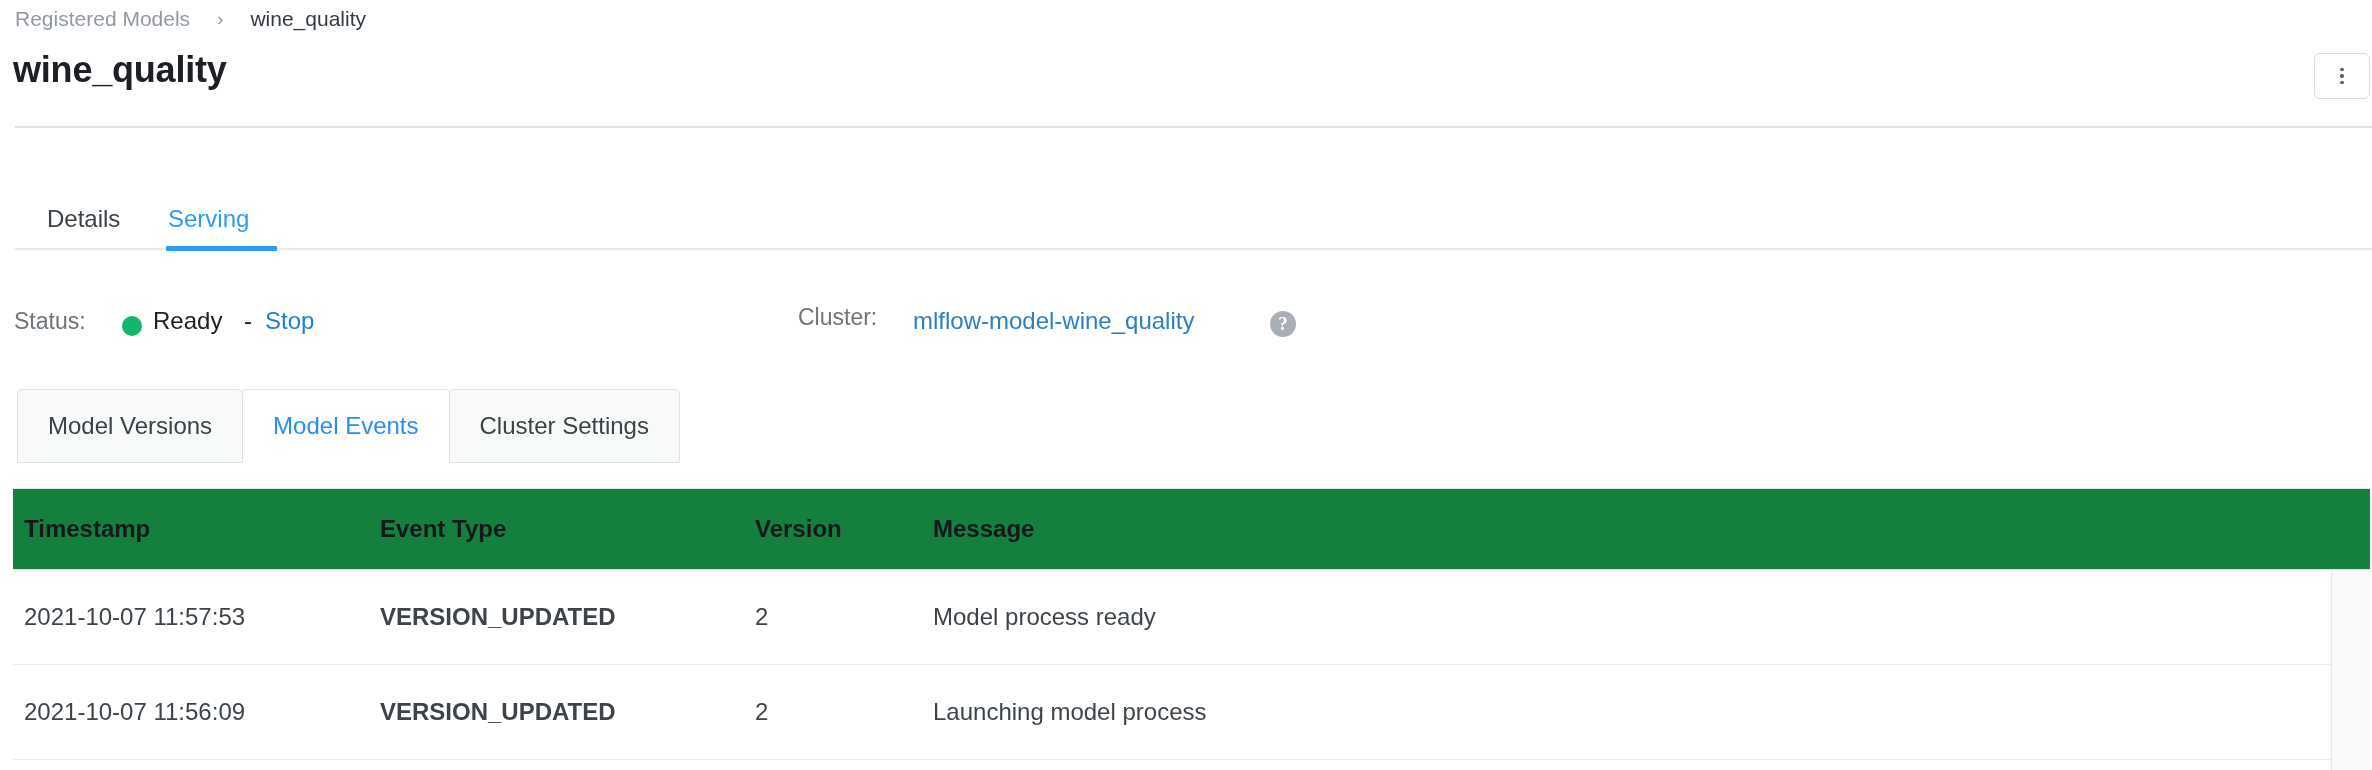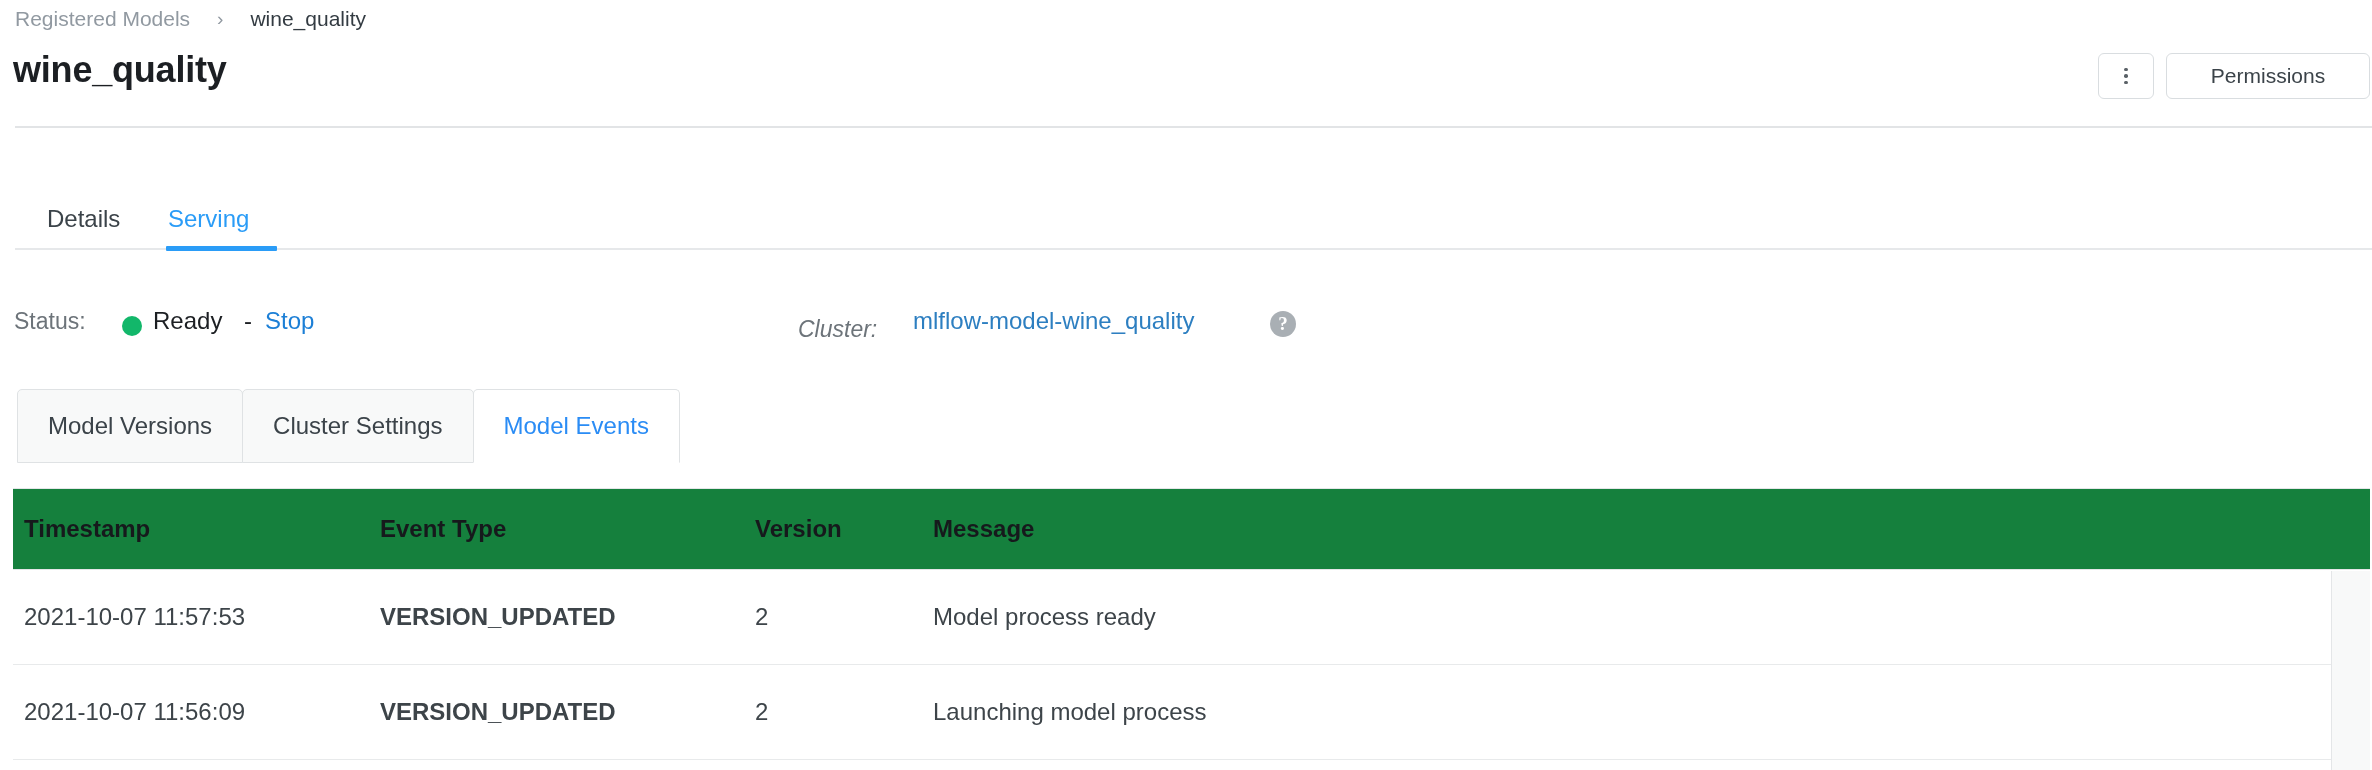--- a/index.html
+++ b/index.html
@@ -195,24 +195,23 @@
     left: 265px;
     top: 5px;
     font-size: 24px;
     color: #1c7fd6;
     cursor: pointer;
   }
 
   .cluster-label {
     position: absolute;
     left: 798px;
-    top: 14px;
+    top: 2px;
     font-size: 23px;
     color: #6d747a;
-    font-style: italic;
   }
   .cluster-link {
     position: absolute;
     left: 913px;
     top: 5px;
     font-size: 24px;
     color: #2d7fc1;
     cursor: pointer;
     white-space: nowrap;
   }
@@ -341,21 +340,20 @@
 <div class="title-row">
   <div class="page-title">wine_quality</div>
   <div class="hdr-actions">
     <div class="btn btn-kebab">
       <span class="kebab-dots">
           <i></i>
           <i></i>
           <i></i>
         </span>
     </div>
-    <div class="btn btn-permissions">Permissions</div>
   </div>
 </div>
 <div class="title-divider"></div>
 
 <div class="primary-tabs">
   <div class="tabline"></div>
   <div class="ptab ptab-0">Details</div>
   <div class="ptab ptab-1">Serving</div>
   <div class="ptab-underline"></div>
 </div>
@@ -367,22 +365,22 @@
   <span class="status-dash">-</span>
   <span class="status-stop">Stop</span>
 
   <span class="cluster-label">Cluster:</span>
   <span class="cluster-link">mlflow-model-wine_quality</span>
   <span class="help-icon">?</span>
 </div>
 
 <div class="subtabs">
   <div class="stab">Model Versions</div>
+  <div class="stab active">Model Events</div>
   <div class="stab">Cluster Settings</div>
-  <div class="stab active">Model Events</div>
 </div>
 
 <div class="table">
   <div class="table-scroll-clip">
     <div class="thead">
       <div class="cell col-ts">Timestamp</div>
       <div class="cell col-type">Event Type</div>
       <div class="cell col-version">Version</div>
       <div class="cell col-message">Message</div>
     </div>

